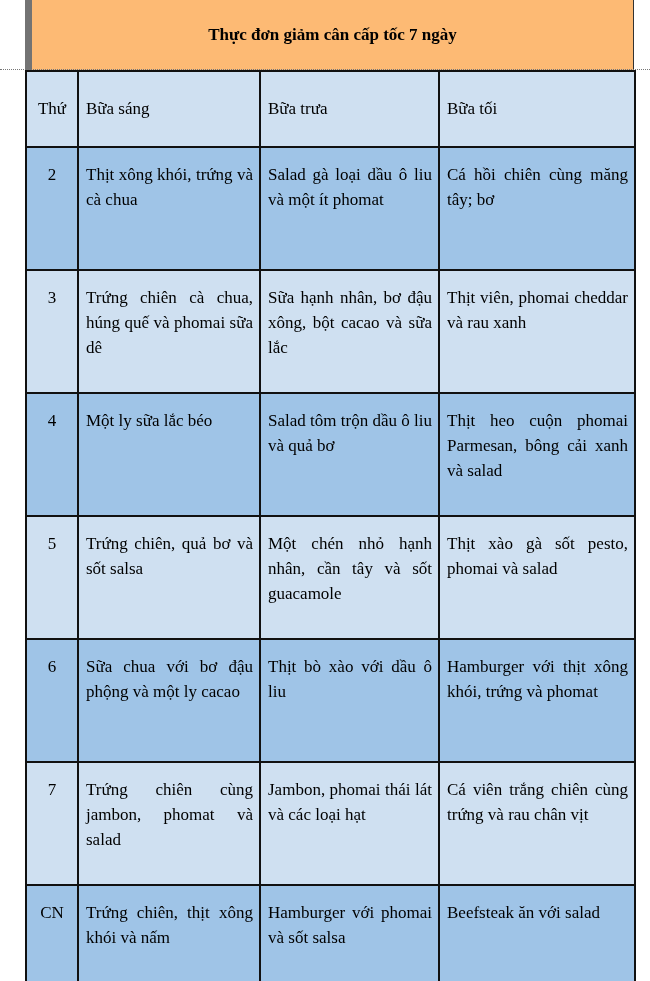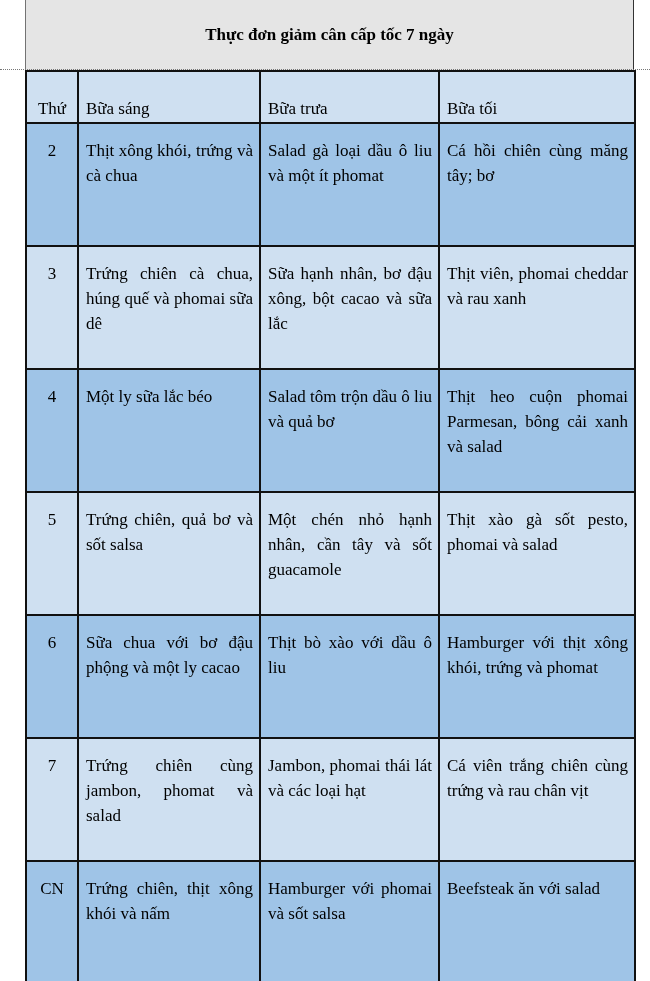--- a/index.html
+++ b/index.html
@@ -1,30 +1,30 @@
 <!DOCTYPE html>
 <html><head>
 <meta charset="utf-8">
 <style>
   html, body { margin: 0; padding: 0; background: #ffffff; }
   body { width: 650px; height: 981px; position: relative; overflow: hidden;
          font-family: "Liberation Serif", "DejaVu Serif", serif; color: #000; }
   .title-bar { position: absolute; left: 25px; top: 0; width: 609px; height: 70px;
-               background: #e5e5e5; border-left: 1px solid #737373; border-right: 1px solid #333;
+               background: #fdba74; border-left: 7px solid #737373; border-right: 1px solid #333;
                box-sizing: border-box; display: flex; align-items: center; justify-content: center; }
   .title-text { font-weight: bold; font-size: 17px; margin-top: 0; }
   .dotted { position: absolute; left: 0; top: 69px; width: 650px; height: 0;
             border-top: 1px dotted #777; }
   table.menu { position: absolute; left: 25px; top: 70px; width: 609px;
                border-collapse: collapse; table-layout: fixed; }
   table.menu td { border: 2px solid #111; vertical-align: top; font-size: 17px;
                   line-height: 25px; padding: 14px 6px 0 7px; box-sizing: border-box; }
   table.menu td.day { text-align: center; padding-left: 2px; padding-right: 2px; }
   td.just { text-align: justify; }
-  tr.hdr td { height: 52px; padding-top: 24px; background: #cfe0f1; }
+  tr.hdr td { height: 76px; padding-top: 24px; background: #cfe0f1; }
   tr.light td { background: #cfe0f1; }
   tr.dark td { background: #9fc4e7; }
   tr.body td { height: 123px; }
   col.c1 { width: 52px; } col.c2 { width: 182px; } col.c3 { width: 179px; } col.c4 { width: 196px; }
 </style>
 </head>
 <body>
 
 <div class="title-bar">
   <span class="title-text">Thực đơn giảm cân cấp tốc 7 ngày</span>

